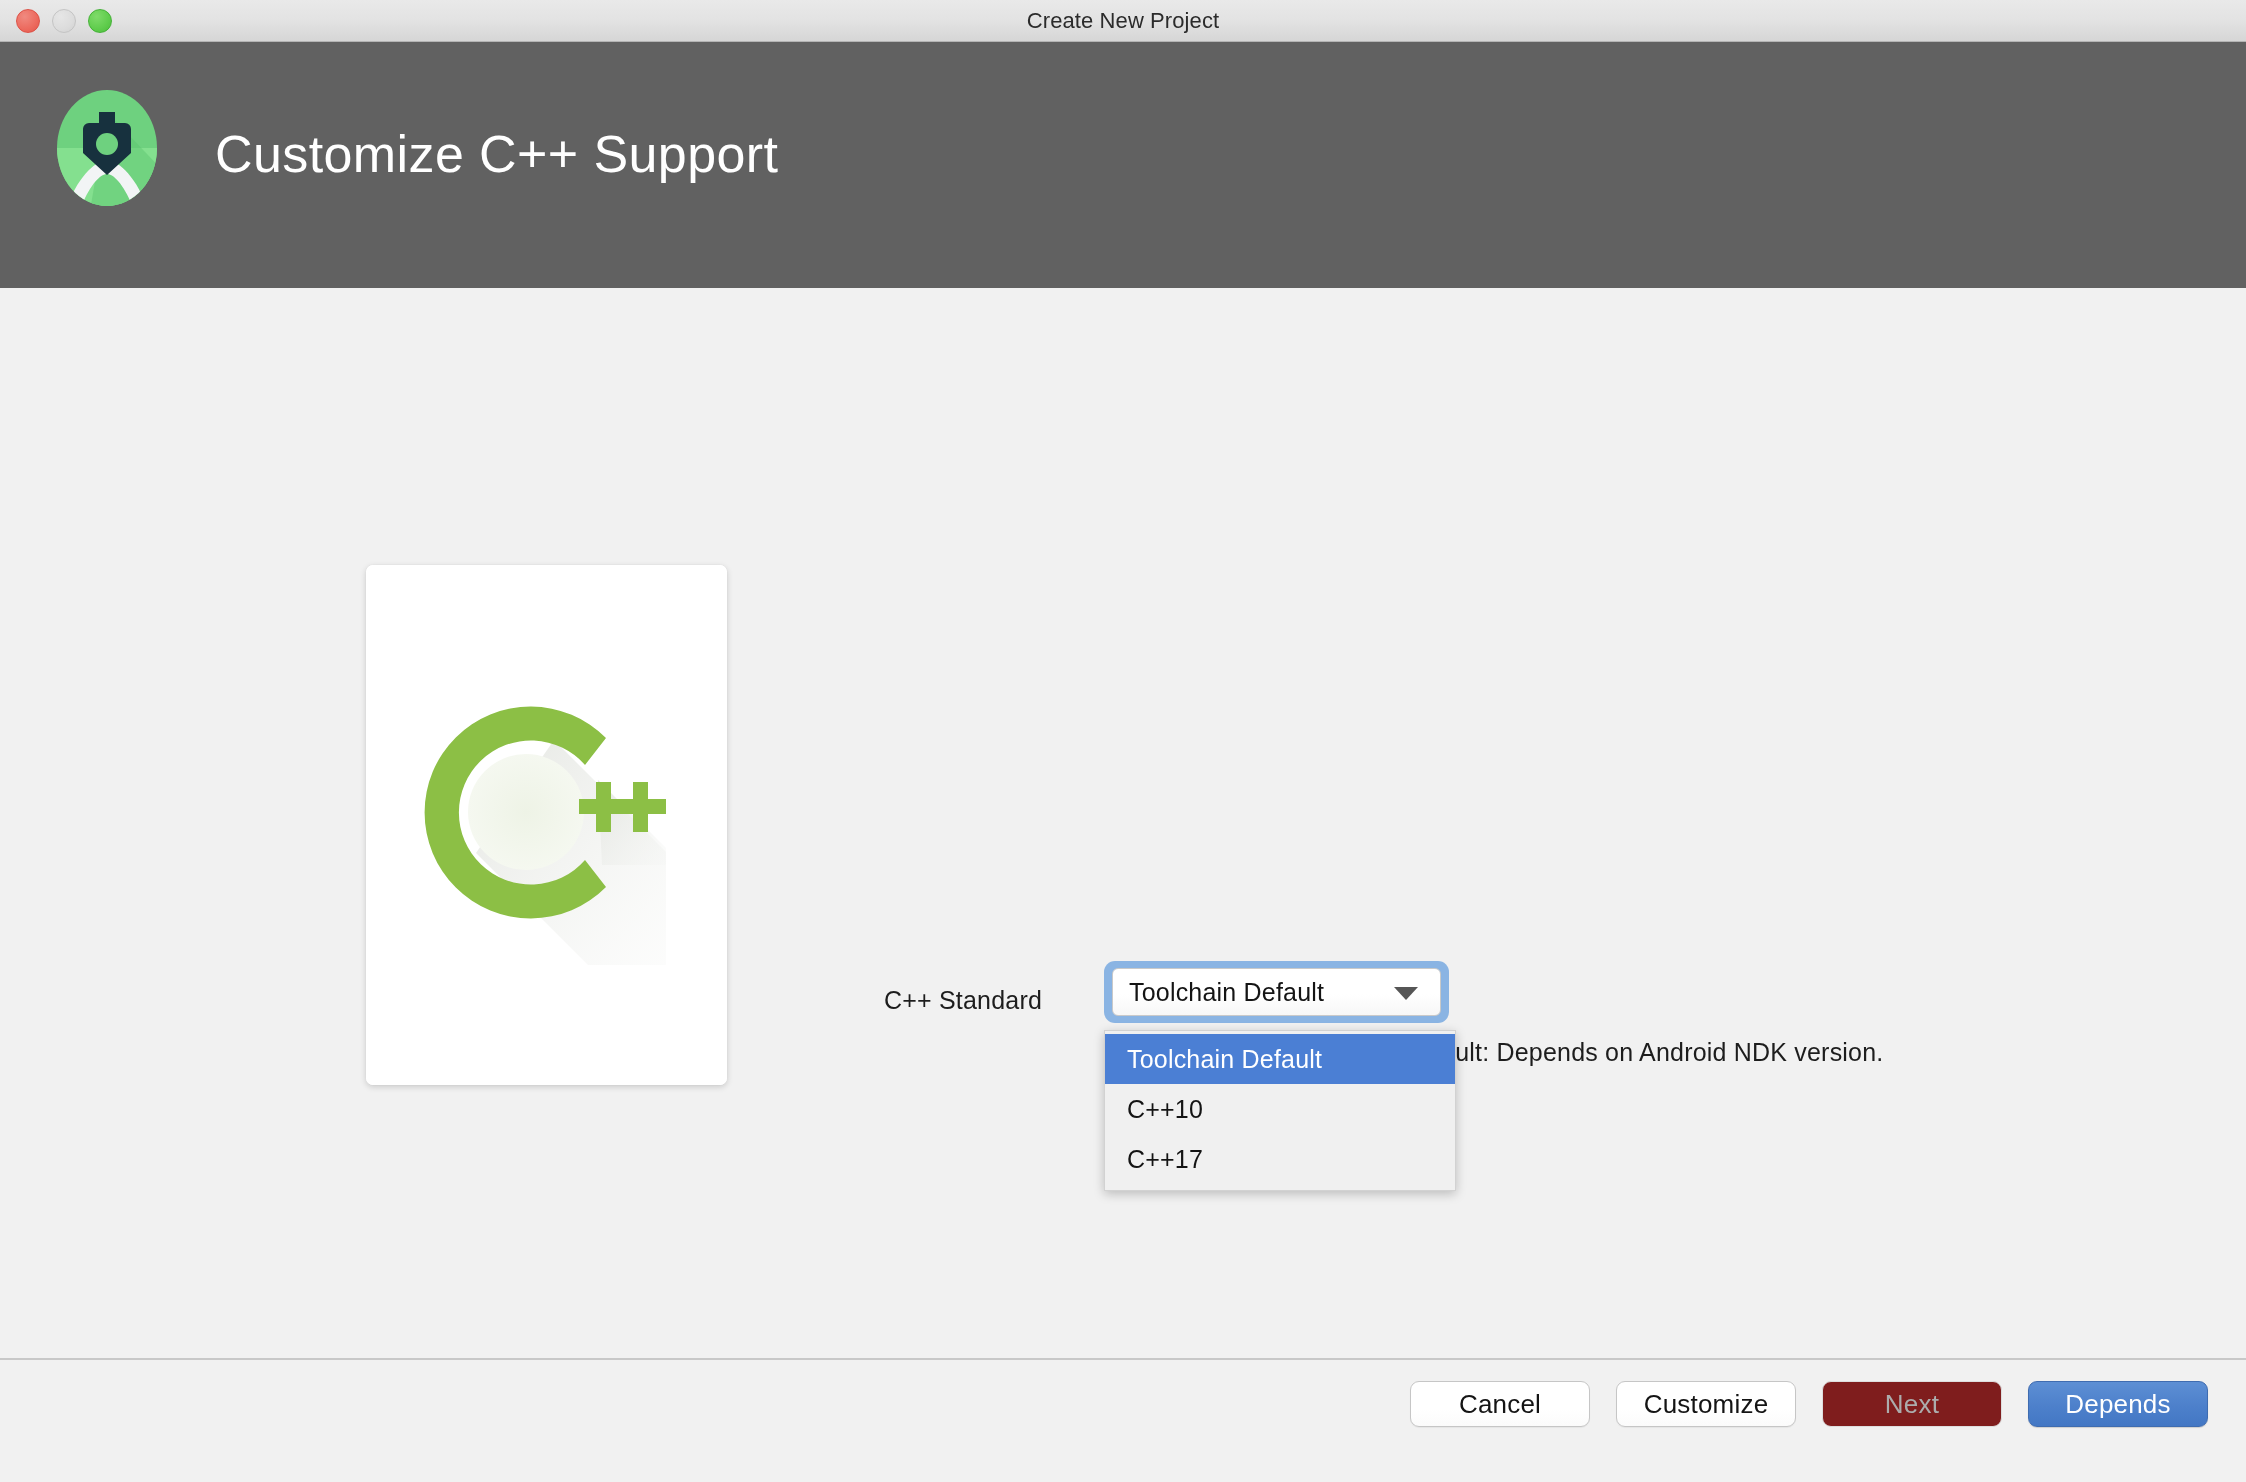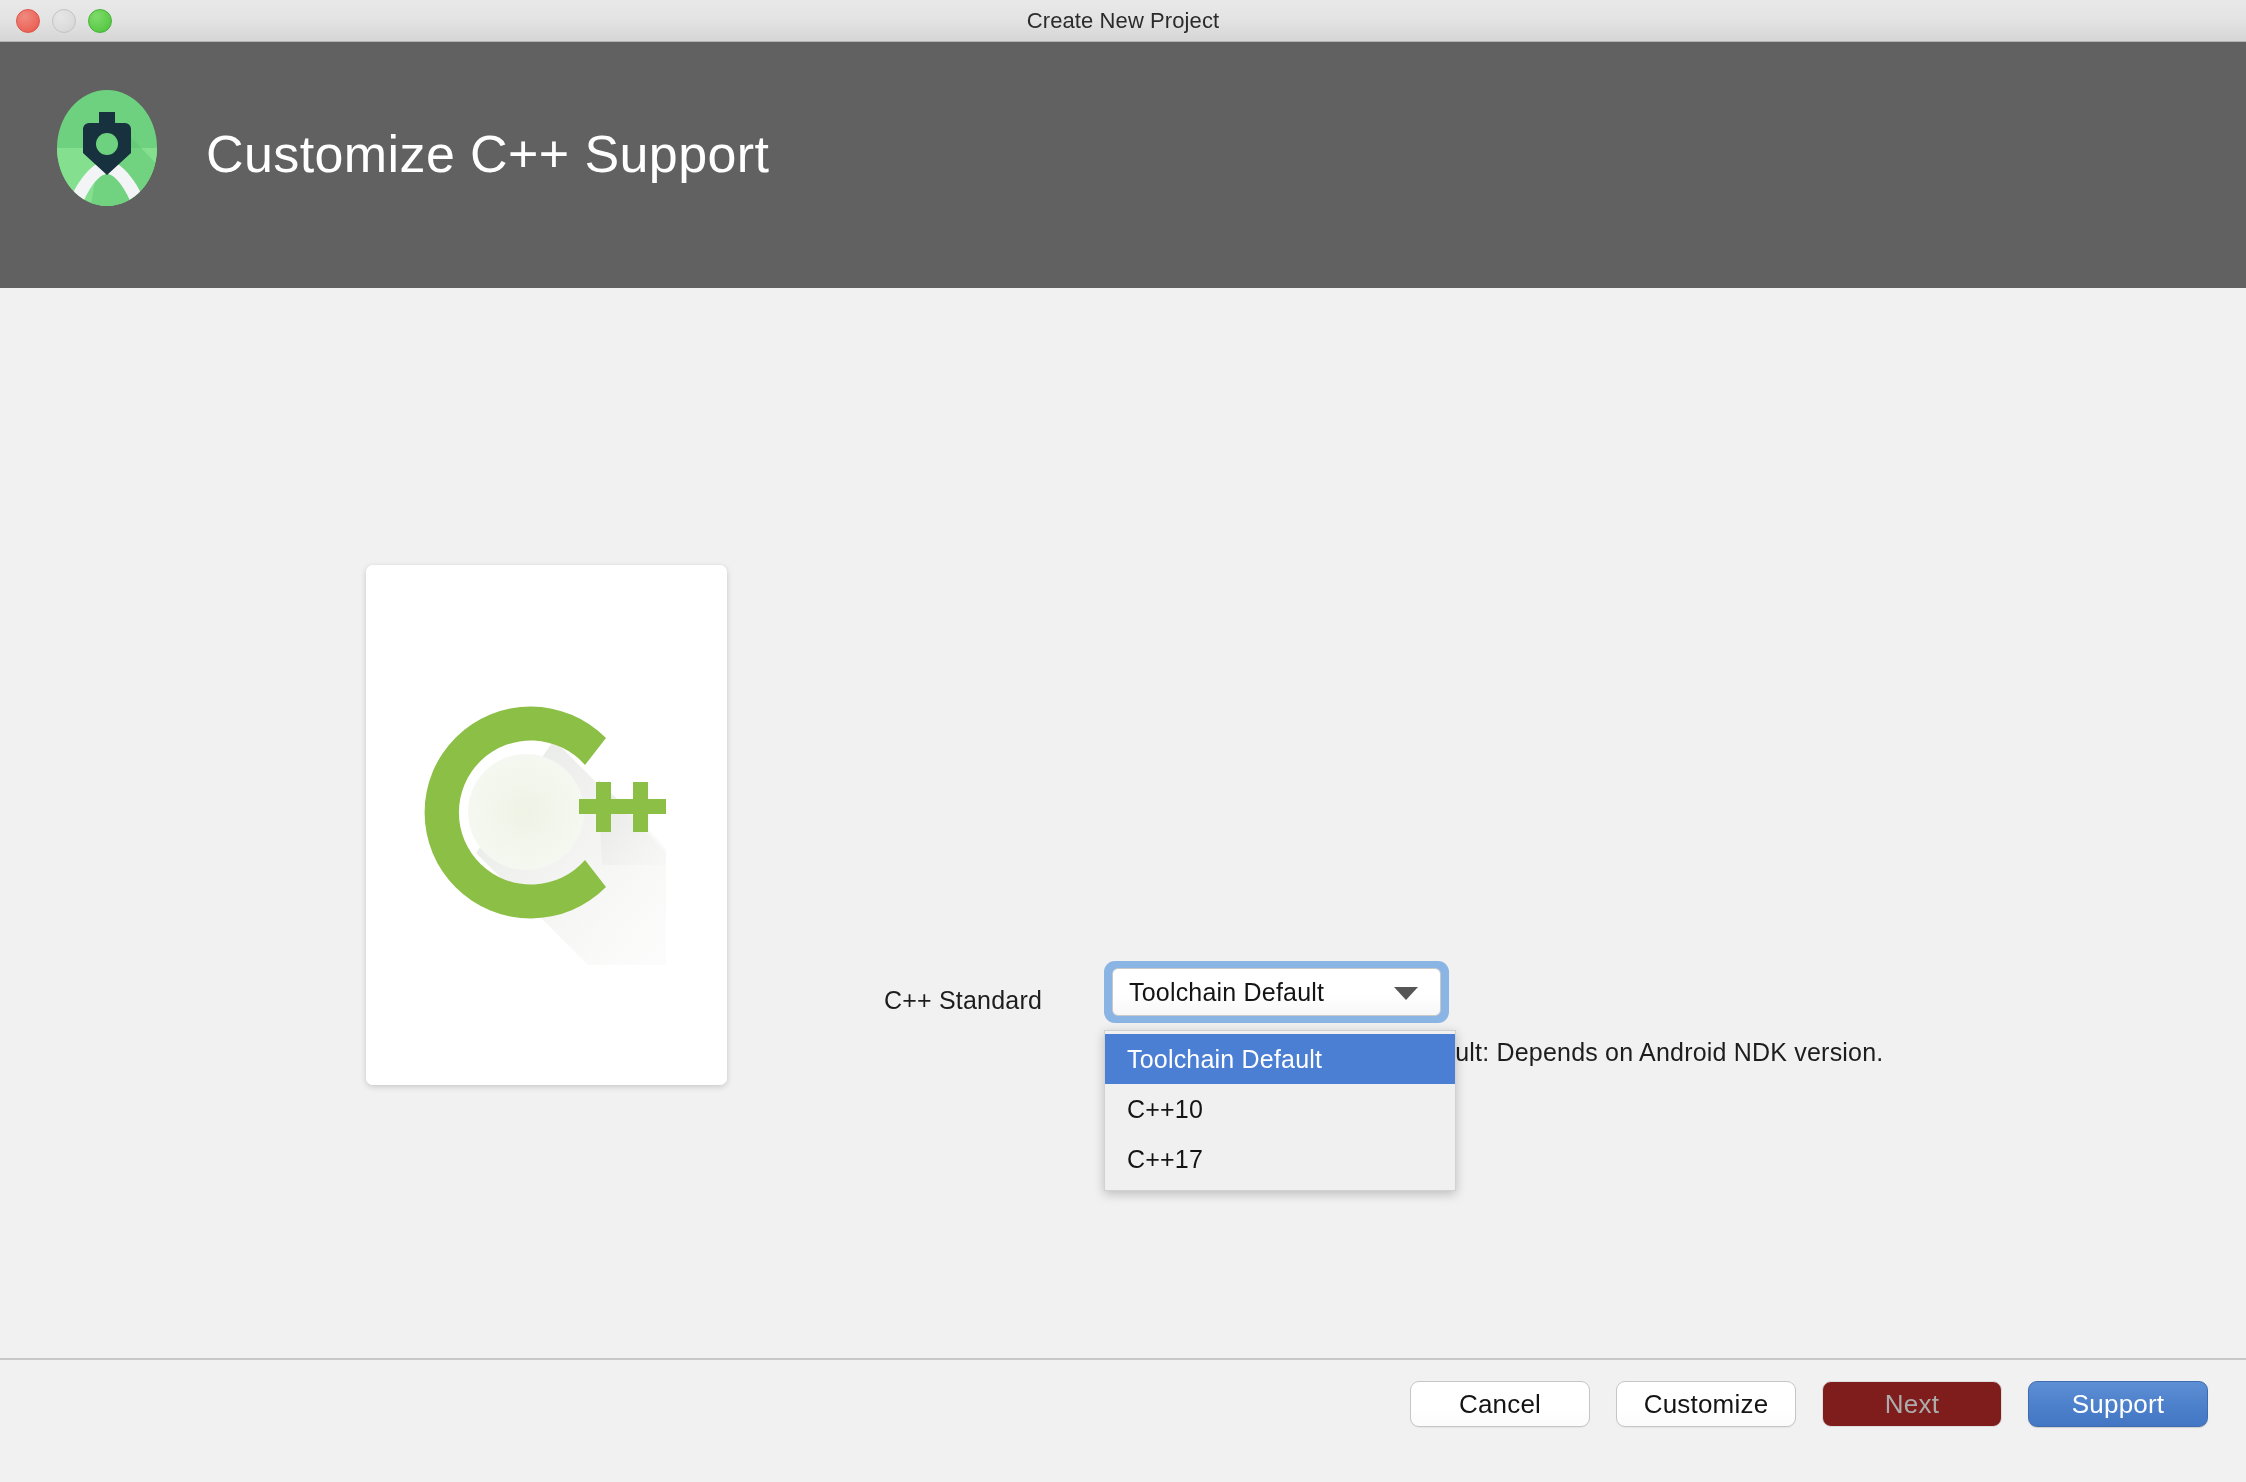--- a/index.html
+++ b/index.html
@@ -81,21 +81,21 @@
   }
   .logo {
     position: absolute;
     left: 48px;
     top: 40px;
     width: 118px;
     height: 140px;
   }
   .header-title {
     position: absolute;
-    left: 206px;
+    left: 215px;
     top: 42px;
     height: 140px;
     line-height: 140px;
     font-size: 52px;
     color: #ffffff;
     font-weight: 400;
     letter-spacing: 0.4px;
     white-space: nowrap;
   }
 
@@ -364,17 +364,17 @@
       <div class="dd-item">C++17</div>
     </div>
 
   </div>
 
   <div class="footer">
     <div class="btn-bar">
       <div class="btn normal">Cancel</div>
       <div class="btn normal">Customize</div>
       <div class="btn disabled">Next</div>
-      <div class="btn primary">Support</div>
+      <div class="btn primary">Depends</div>
     </div>
   </div>
 
 </div>
 
 </body></html>

